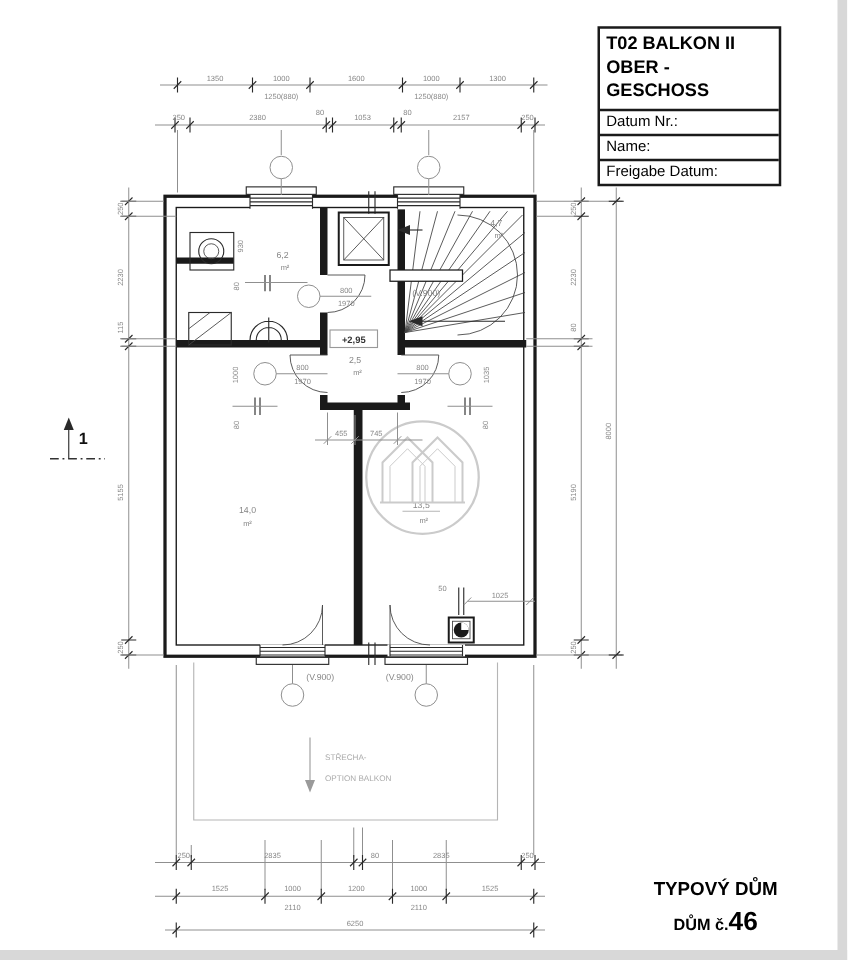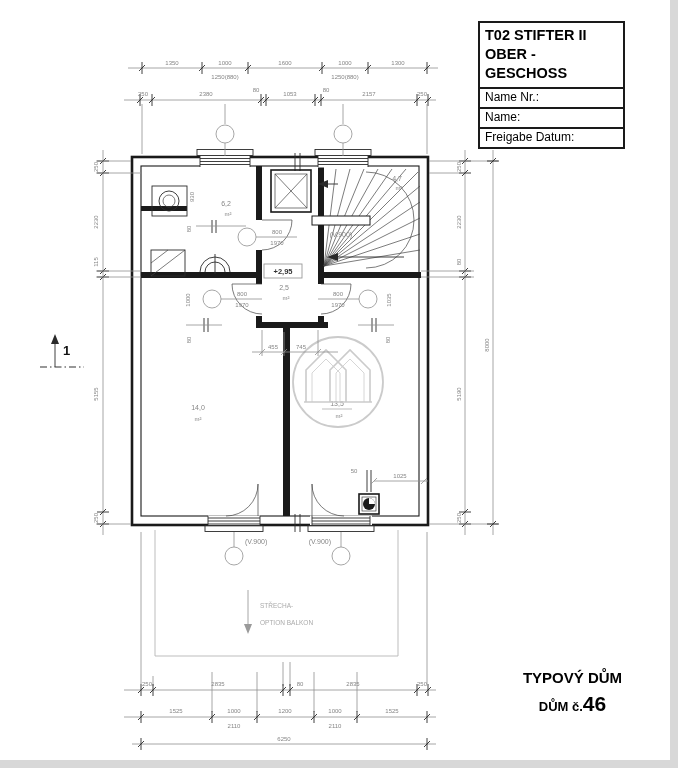--- a/index.html
+++ b/index.html
@@ -20,21 +20,21 @@
   .wh{fill:#ffffff;stroke:none}
   .t7{font-size:7px;fill:#868686}
   .t7d{font-size:7.5px;fill:#333;font-weight:bold}
   .t6{font-size:6px;fill:#868686}
   .t6l{font-size:6.5px;fill:#aaa}
   .mid{text-anchor:middle}
   .enda{text-anchor:end}
   .titleblock{position:absolute;left:478px;top:21px;width:147px;border:2px solid #1a1a1a;background:#fff;box-sizing:border-box;}
   .tb-head{padding:3px 5px 4px;font-weight:bold;font-size:14.5px;line-height:1.3;color:#000;}
   .tb-row{border-top:2px solid #1a1a1a;font-size:12px;padding:1px 5px 2px;color:#000;height:15px;}
-  .footer{position:absolute;left:500px;top:669px;width:145px;text-align:center;color:#000;}
+  .footer{position:absolute;left:500px;top:703px;width:145px;text-align:center;color:#000;}
   .f1{font-weight:bold;font-size:15px;}
   .f2{font-weight:bold;font-size:13px;margin-top:6px;}
   .f2 .big{font-size:21px;}
 </style>
 </head>
 <body>
 
 <div class="page">
 
 <svg width="678" height="768" viewBox="0 0 678 768">
@@ -280,24 +280,24 @@
     <text class="t6 mid" transform="rotate(-90 461 518)" x="461" y="518">250</text>
     <path class="gy" d="M493 150 V535"></path>
     <path class="tn" d="M487 161 H499 M487 524 H499 M490 164 L496 158 M490 527 L496 521"></path>
     <text class="t6 mid" transform="rotate(-90 489 345)" x="489" y="345">8000</text>
   </g>
 
 </svg>
 
 <div class="titleblock">
   <div class="tb-head">
-    <div>T02 STIFTER II</div>
+    <div>T02 BALKON II</div>
     <div>OBER - GESCHOSS</div>
   </div>
-  <div class="tb-row">Name Nr.:</div>
+  <div class="tb-row">Datum Nr.:</div>
   <div class="tb-row">Name:</div>
   <div class="tb-row">Freigabe Datum:</div>
 </div>
 
 <div class="footer">
   <div class="f1">TYPOVÝ DŮM</div>
   <div class="f2"><span>DŮM č.</span><span class="big">46</span></div>
 </div>
 
 <div class="strip-r"></div>

